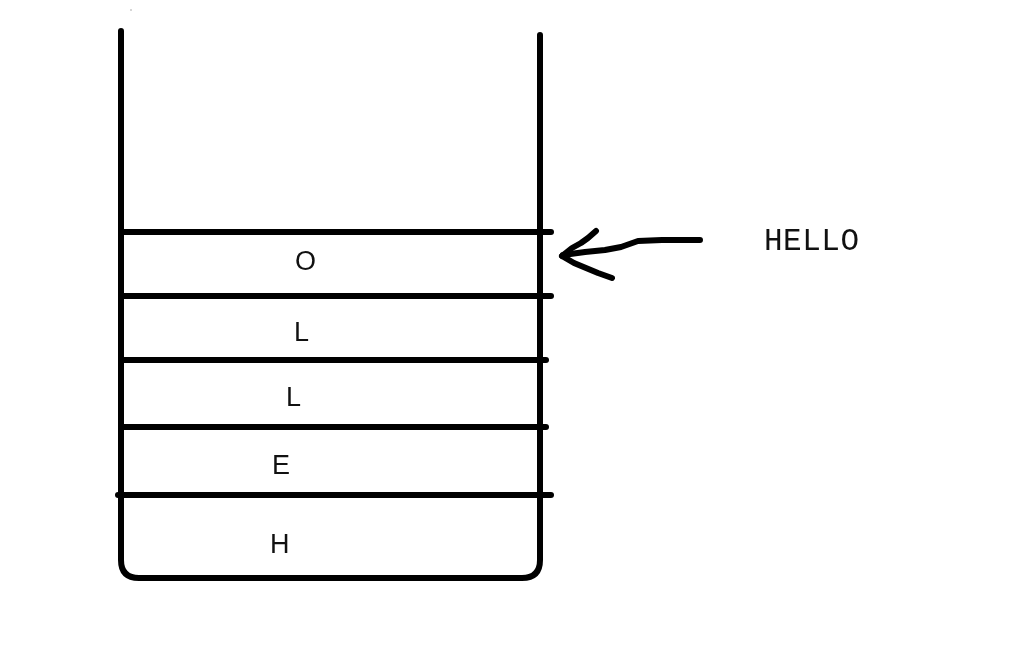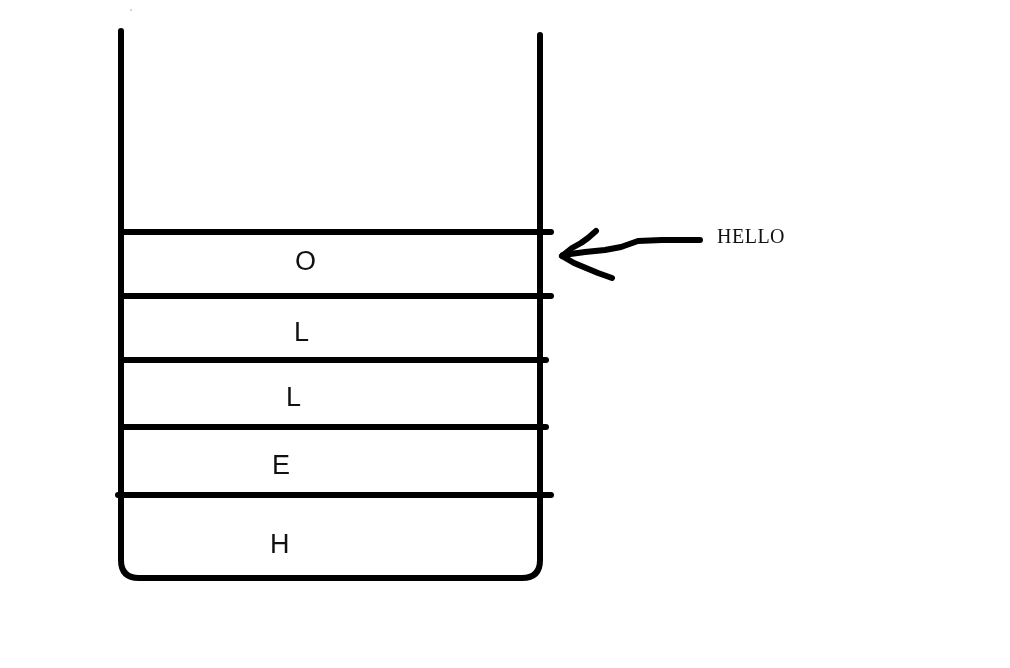--- a/index.html
+++ b/index.html
@@ -30,27 +30,28 @@
     position: absolute;
     font-family: "Liberation Sans", sans-serif;
     font-size: 27px;
     color: #111111;
     line-height: 1;
     white-space: nowrap;
     user-select: none;
   }
   .annotation-label {
     position: absolute;
-    font-family: Liberation Serif, serif;
-    font-size: 20px;
+    font-family: Liberation Mono, monospace;
+    font-size: 31px;
     letter-spacing: 0.5px;
     color: #111111;
     line-height: 1;
     white-space: nowrap;
     user-select: none;
+    margin-left: 47px;
   }
   .speck {
     position: absolute;
     width: 2px;
     height: 2px;
     background: #c9c9c9;
     border-radius: 50%;
   }
 </style>
 </head>

